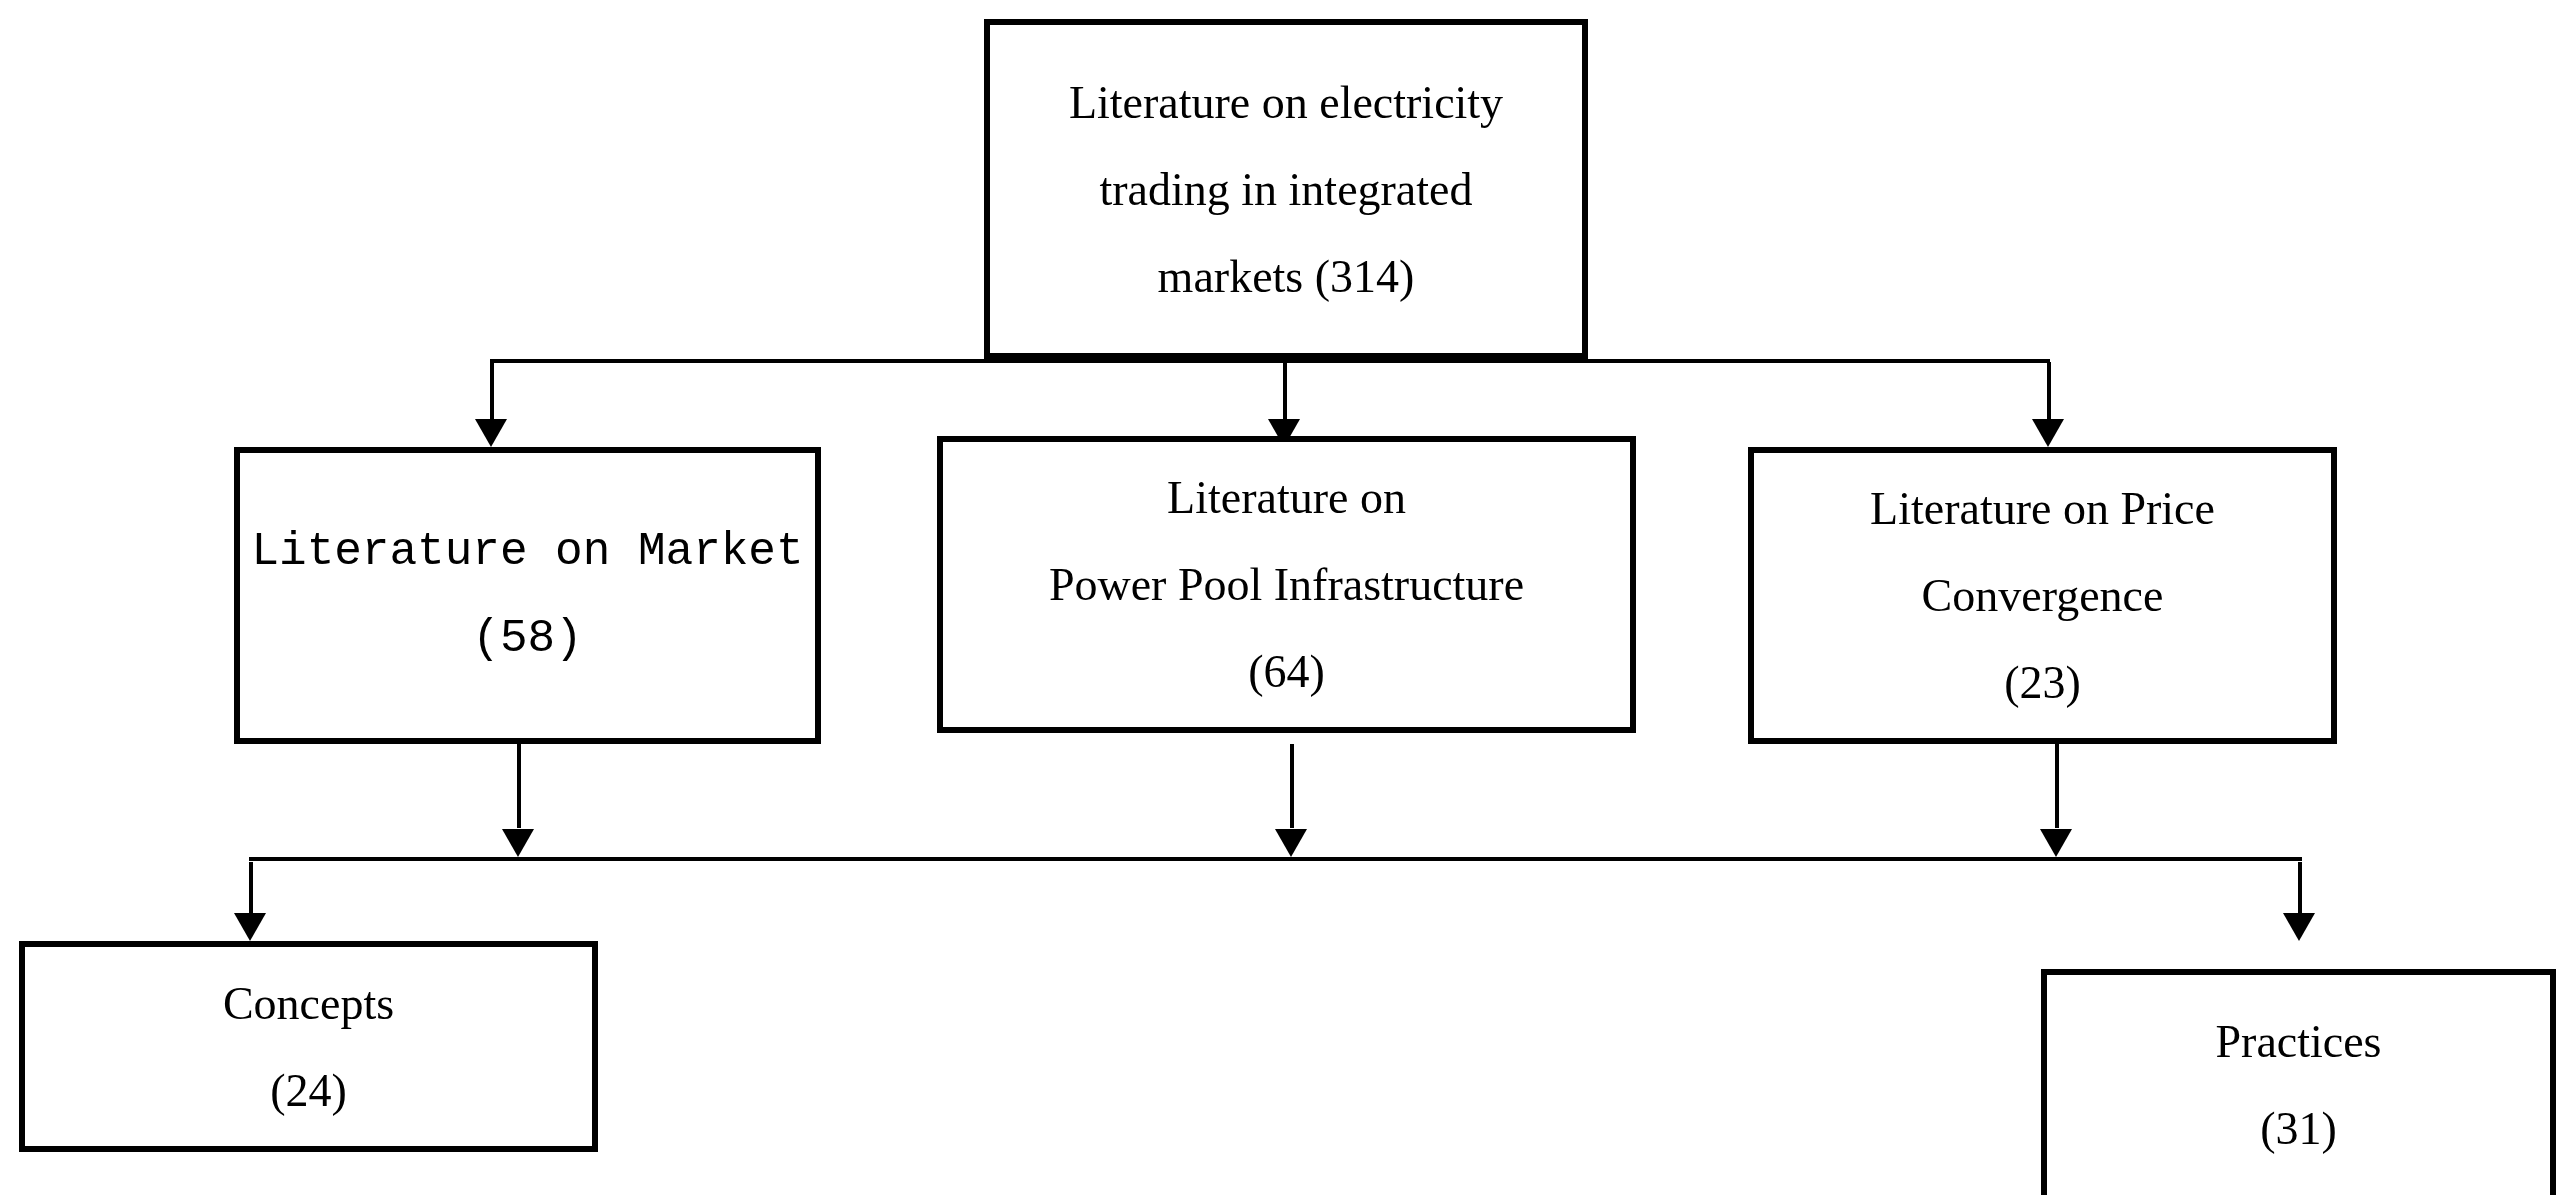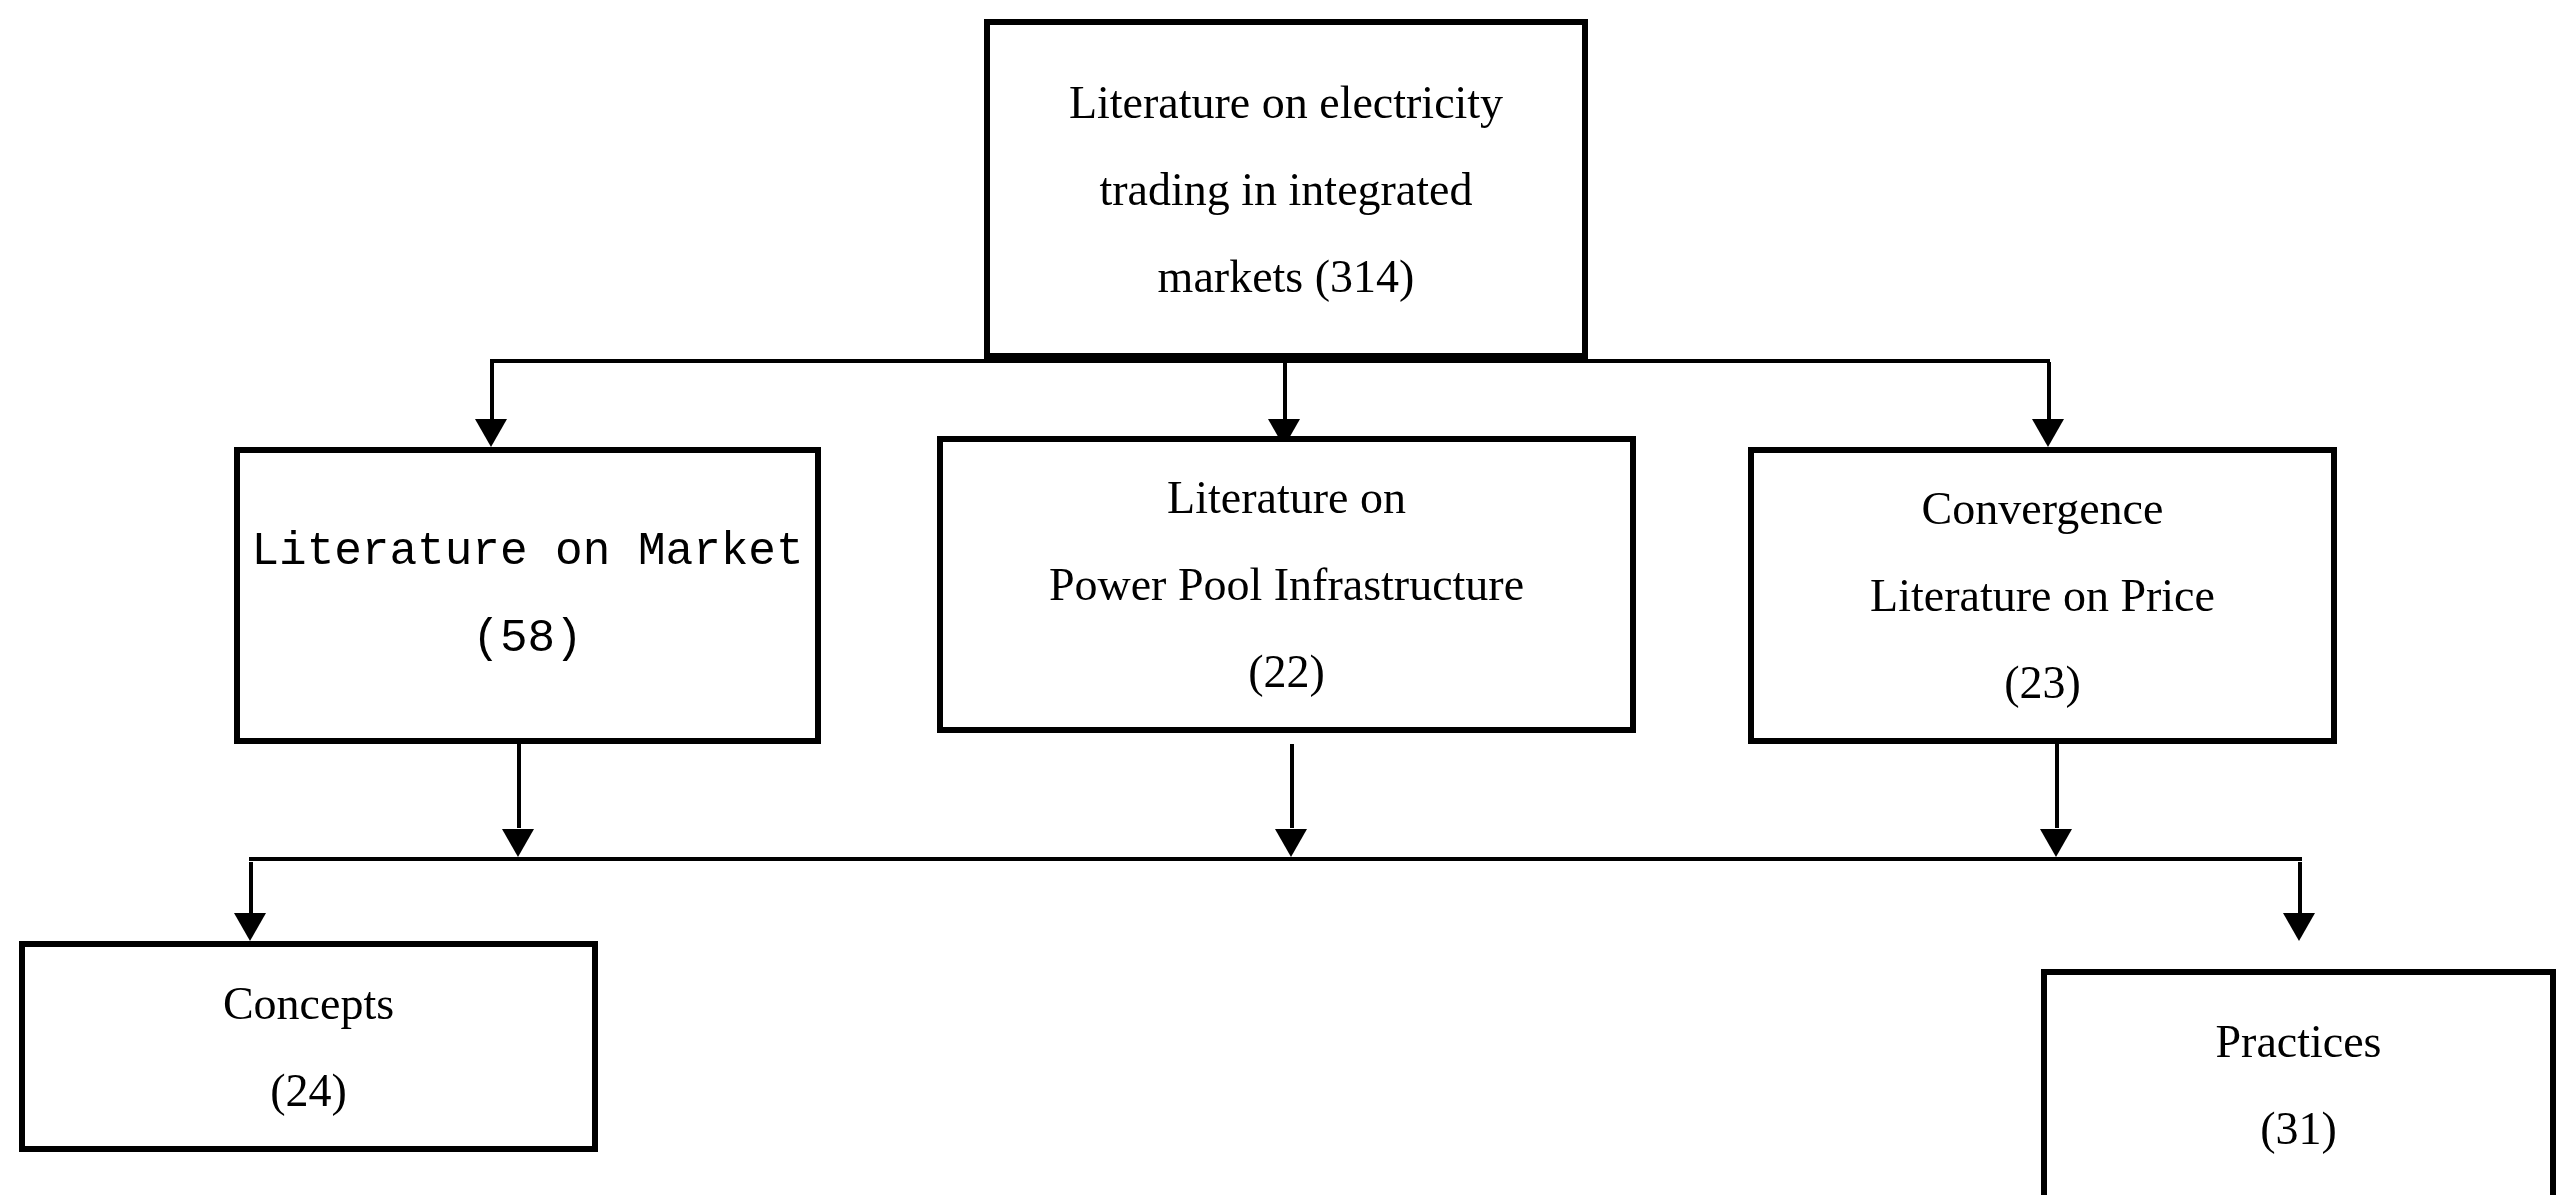--- a/index.html
+++ b/index.html
@@ -90,26 +90,26 @@
   <div class="arrowhead ah3"></div>
 
   <div class="box box-gov">
     <span class="ln">Literature on Market</span>
     <span class="ln">(58)</span>
   </div>
 
   <div class="box box-pool">
     <span class="ln">Literature on</span>
     <span class="ln">Power Pool Infrastructure</span>
-    <span class="ln">(22)</span>
+    <span class="ln">(64)</span>
   </div>
 
   <div class="box box-price">
+    <span class="ln">Literature on Price</span>
     <span class="ln">Convergence</span>
-    <span class="ln">Literature on Price</span>
     <span class="ln">(23)</span>
   </div>
 
   <div class="cline feed1"></div>
   <div class="cline feed2"></div>
   <div class="cline feed3"></div>
   <div class="arrowhead fah1"></div>
   <div class="arrowhead fah2"></div>
   <div class="arrowhead fah3"></div>
 

